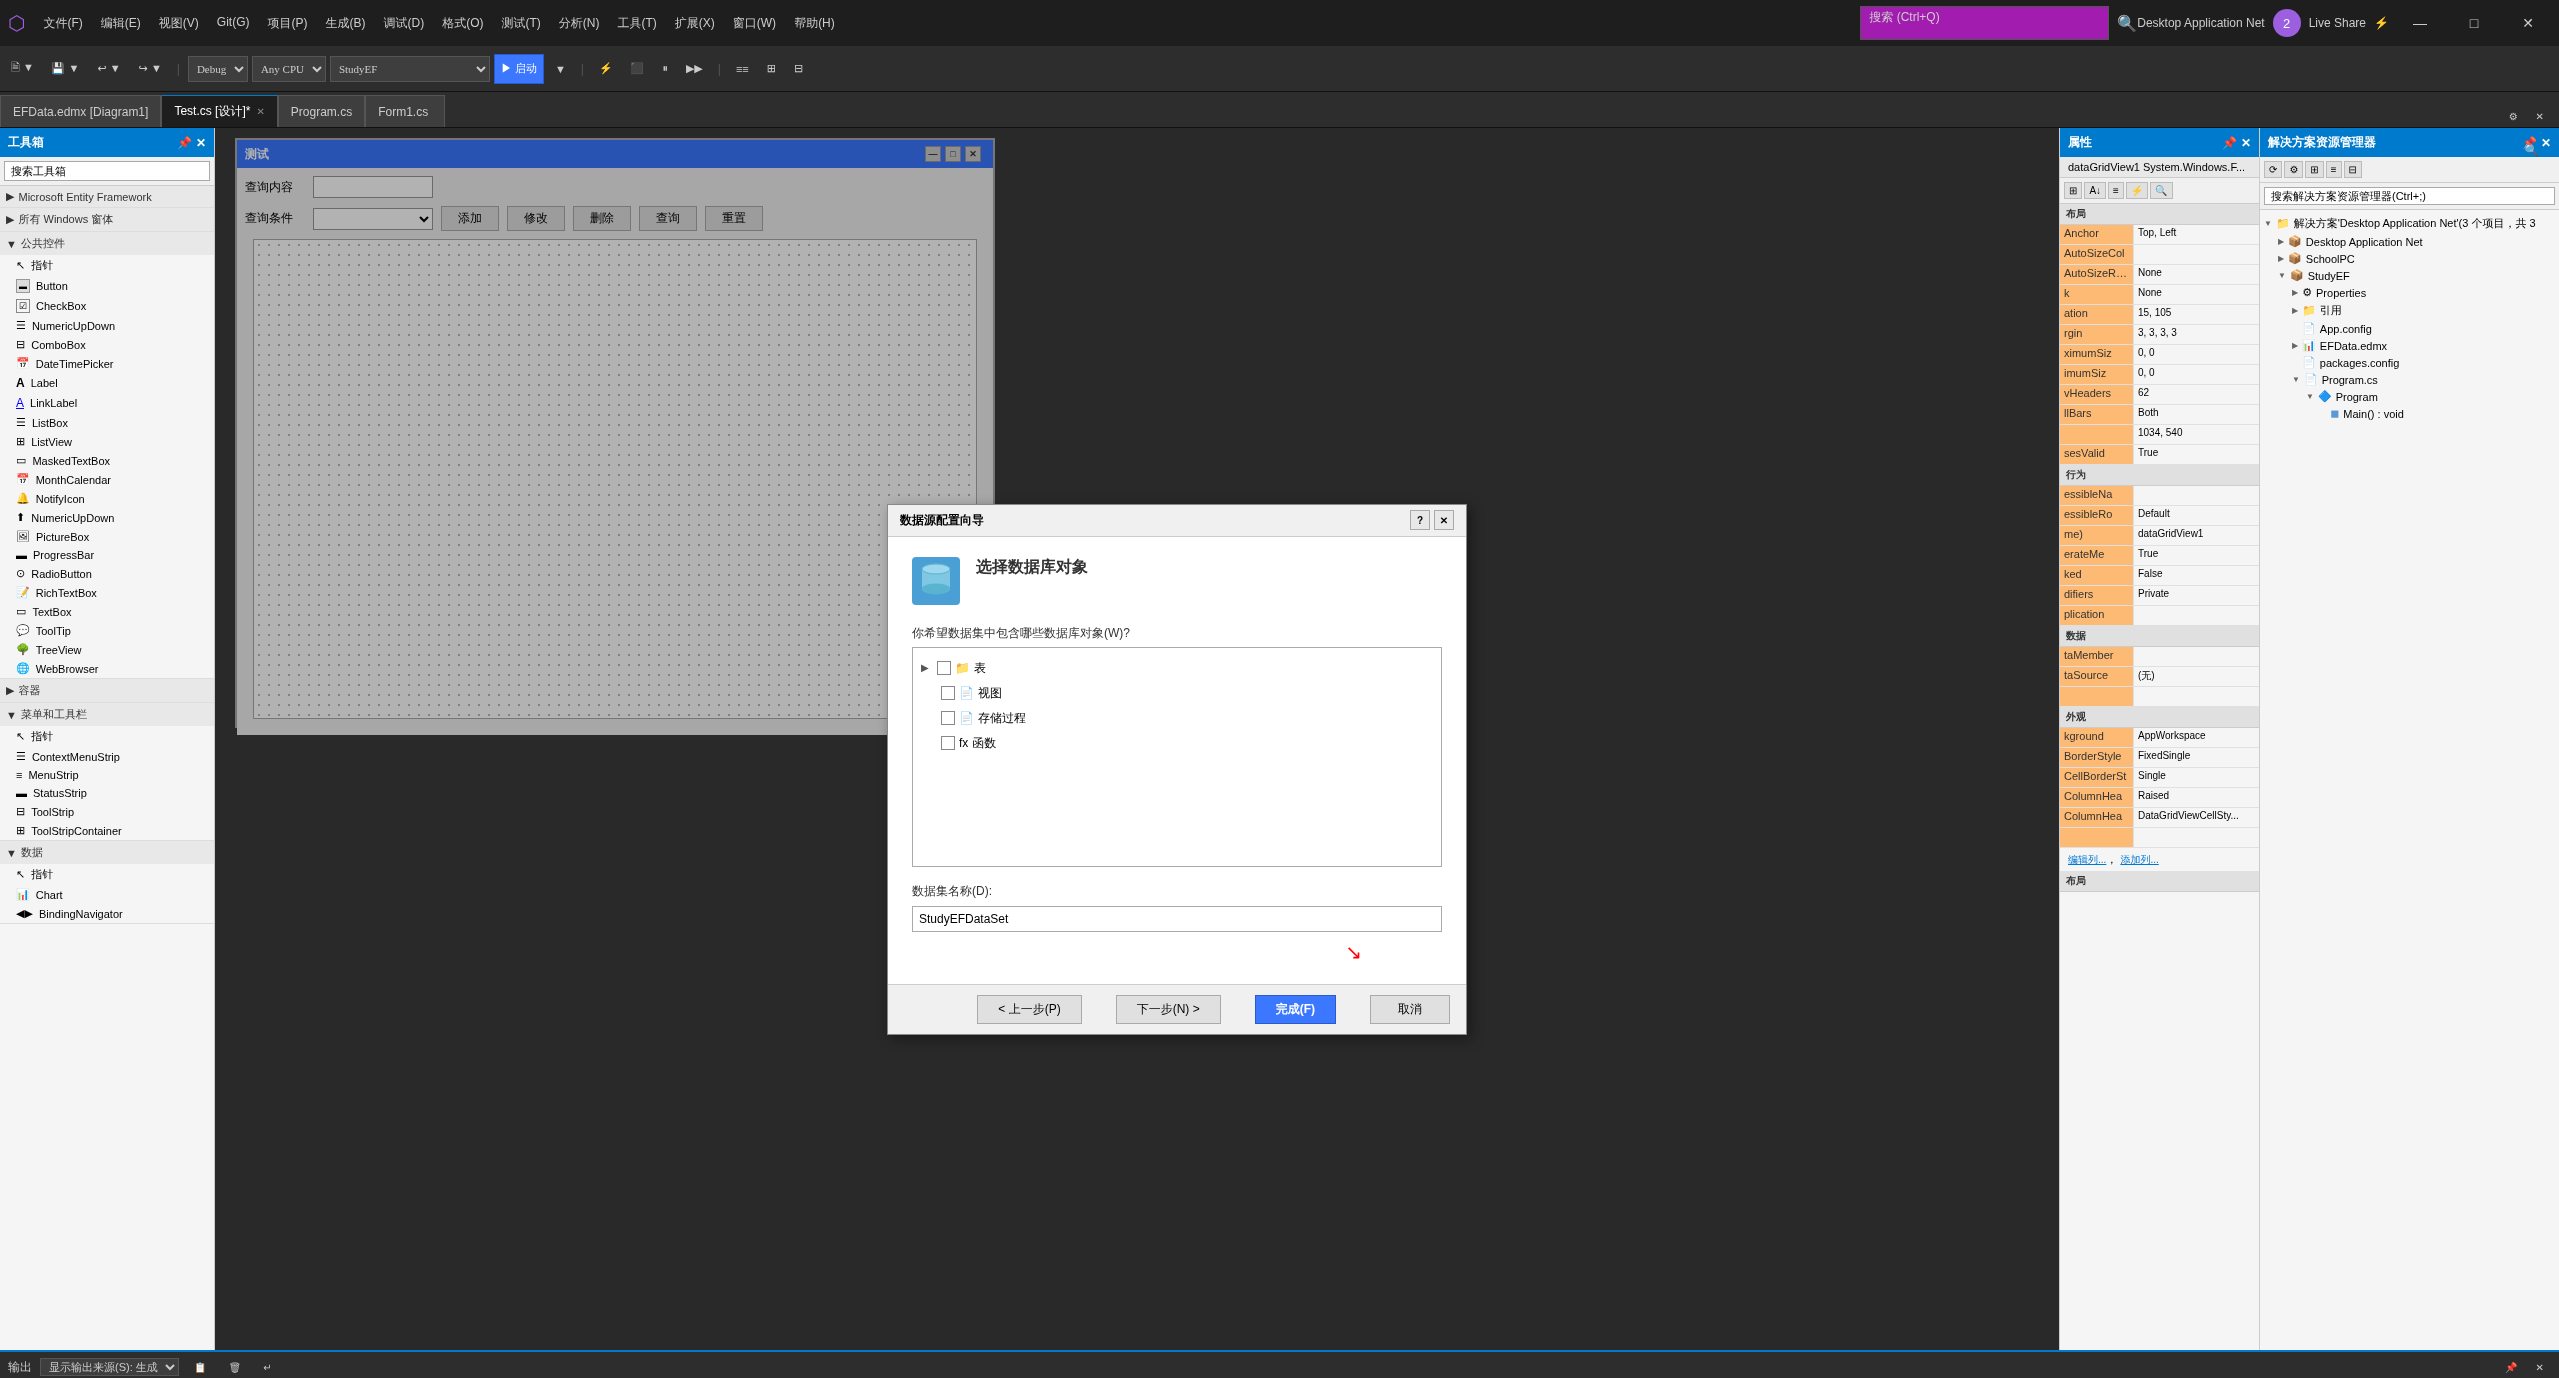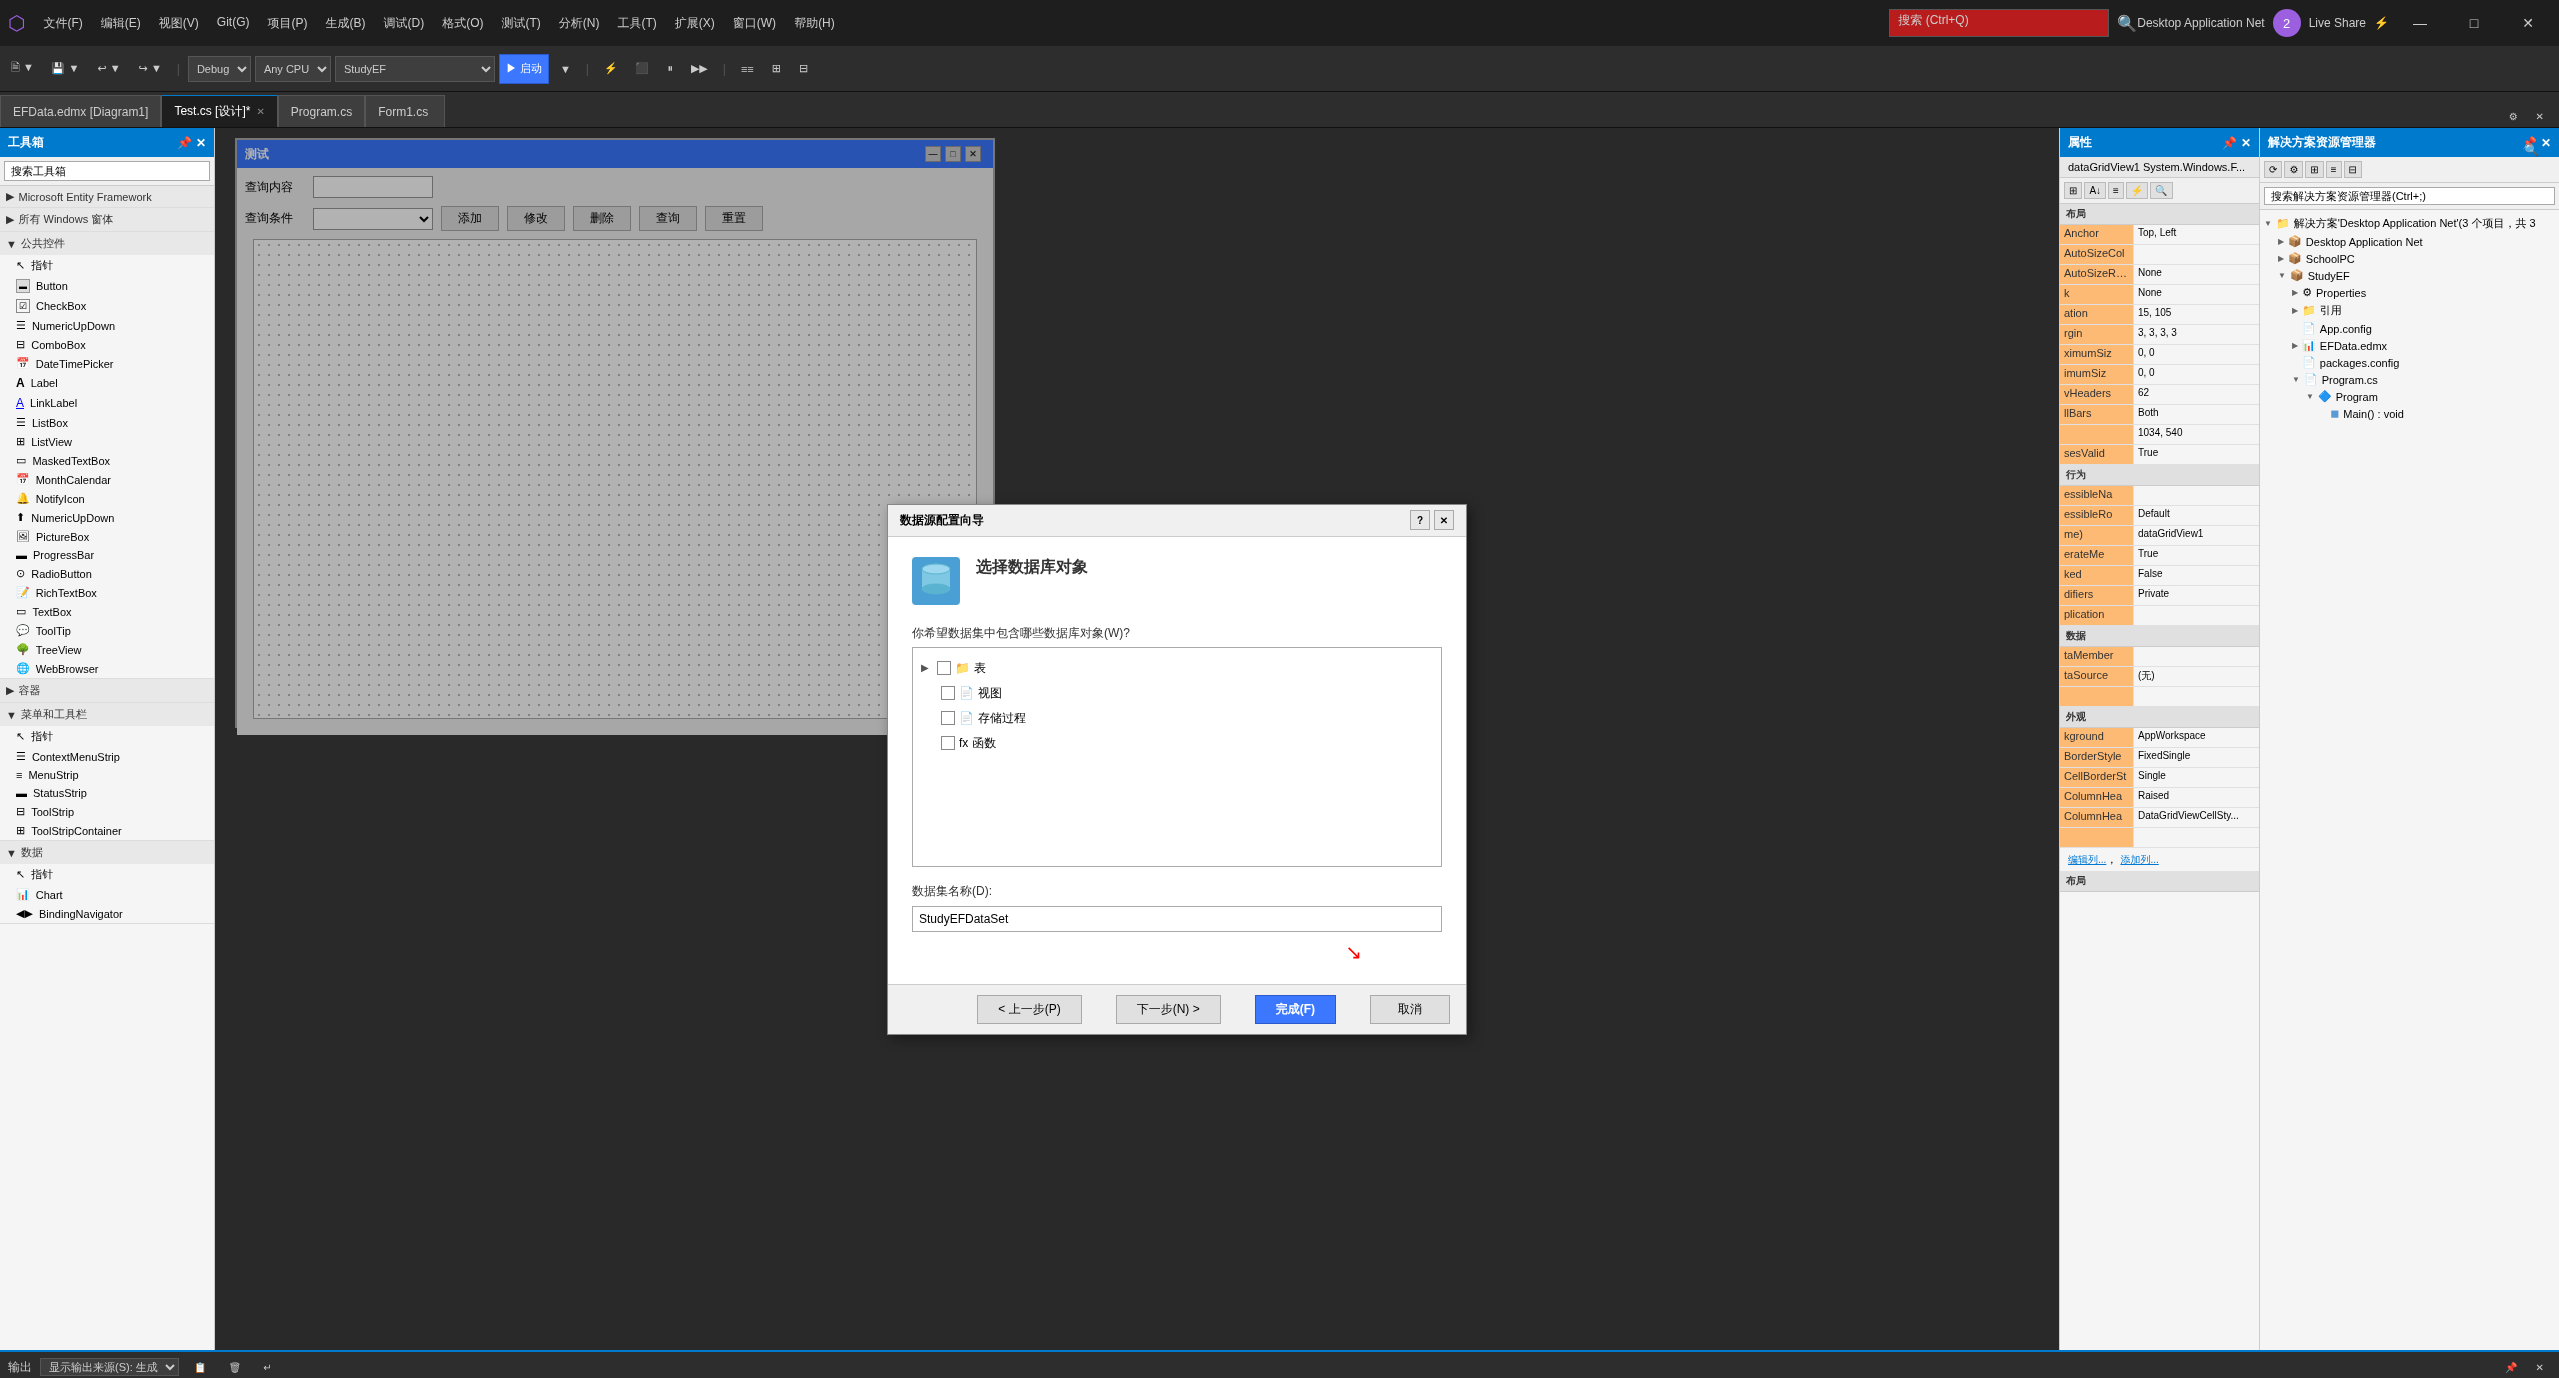--- a/index.html
+++ b/index.html
@@ -32,26 +32,26 @@
       display: flex;
       gap: 2px;
     }
     .title-bar-menu span {
       color: #ccc;
       padding: 4px 8px;
       font-size: 12px;
       cursor: pointer;
     }
     .title-bar-search {
-      background: #b91c1c;
+      background: #a21caf;
       border: 1px solid #555;
       color: #ccc;
-      padding: 3px 80px 9px 8px;
-      font-size: 12px;
-      width: 220px;
+      padding: 3px 80px 15px 8px;
+      font-size: 12px;
+      width: 249px;
     }
     .title-bar-right {
       display: flex;
       align-items: center;
       gap: 8px;
       color: #ccc;
       font-size: 12px;
     }
     .win-btn {
       width: 46px;
@@ -86,20 +86,21 @@
       align-items: center;
       gap: 3px;
     }
     .toolbar-dropdown {
       height: 26px;
       background: #3e3e3e;
       border: 1px solid #555;
       color: #ccc;
       font-size: 11px;
       padding: 0 4px;
+      font-family: Liberation Serif, serif;
     }
 
     
     .tab-bar {
       height: 36px;
       background: #2d2d2d;
       display: flex;
       align-items: flex-end;
       border-bottom: 1px solid #111;
     }

